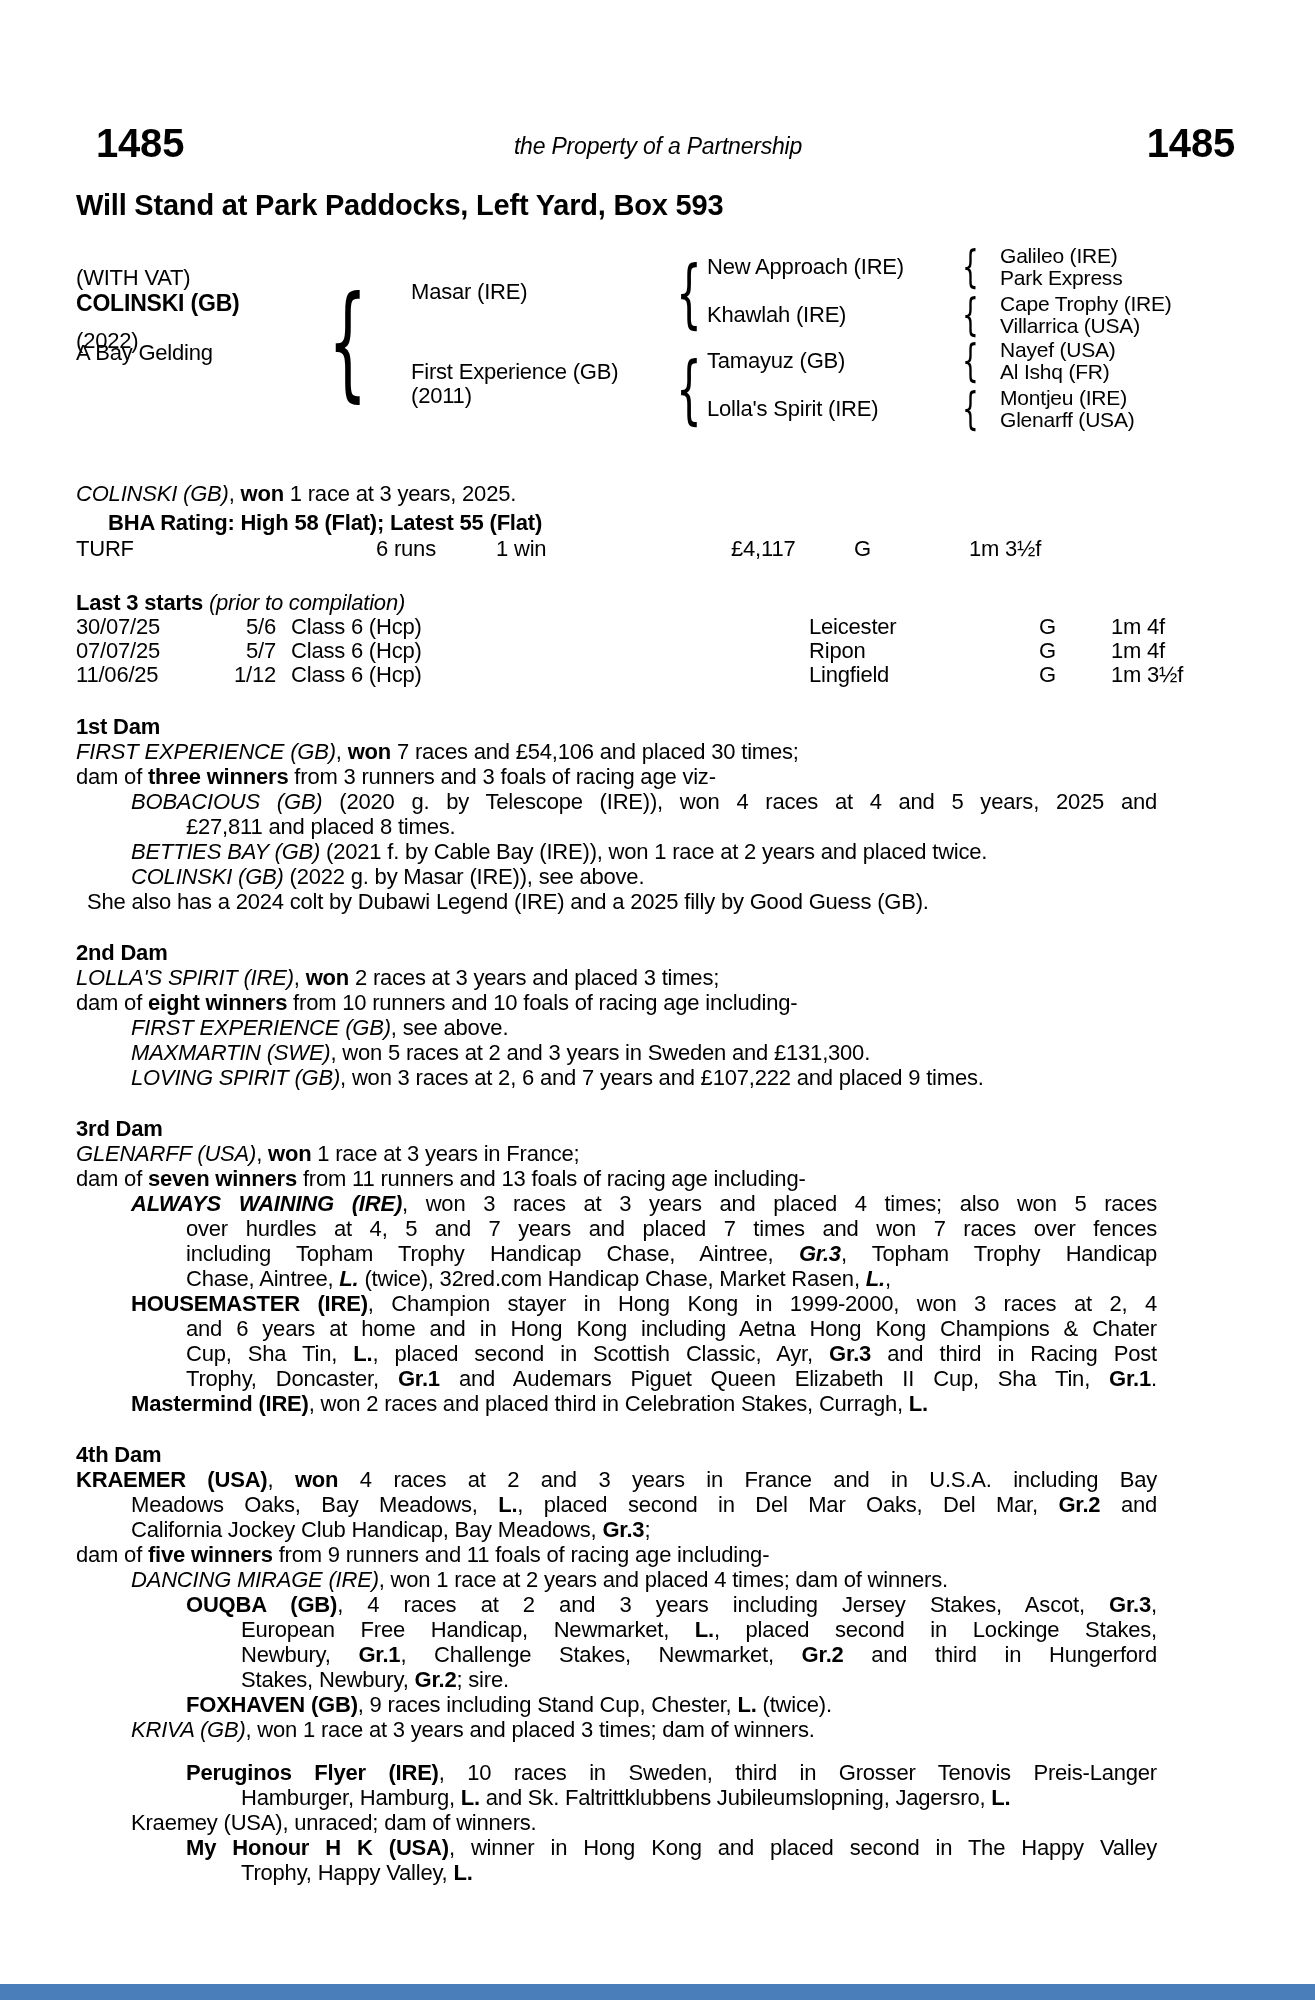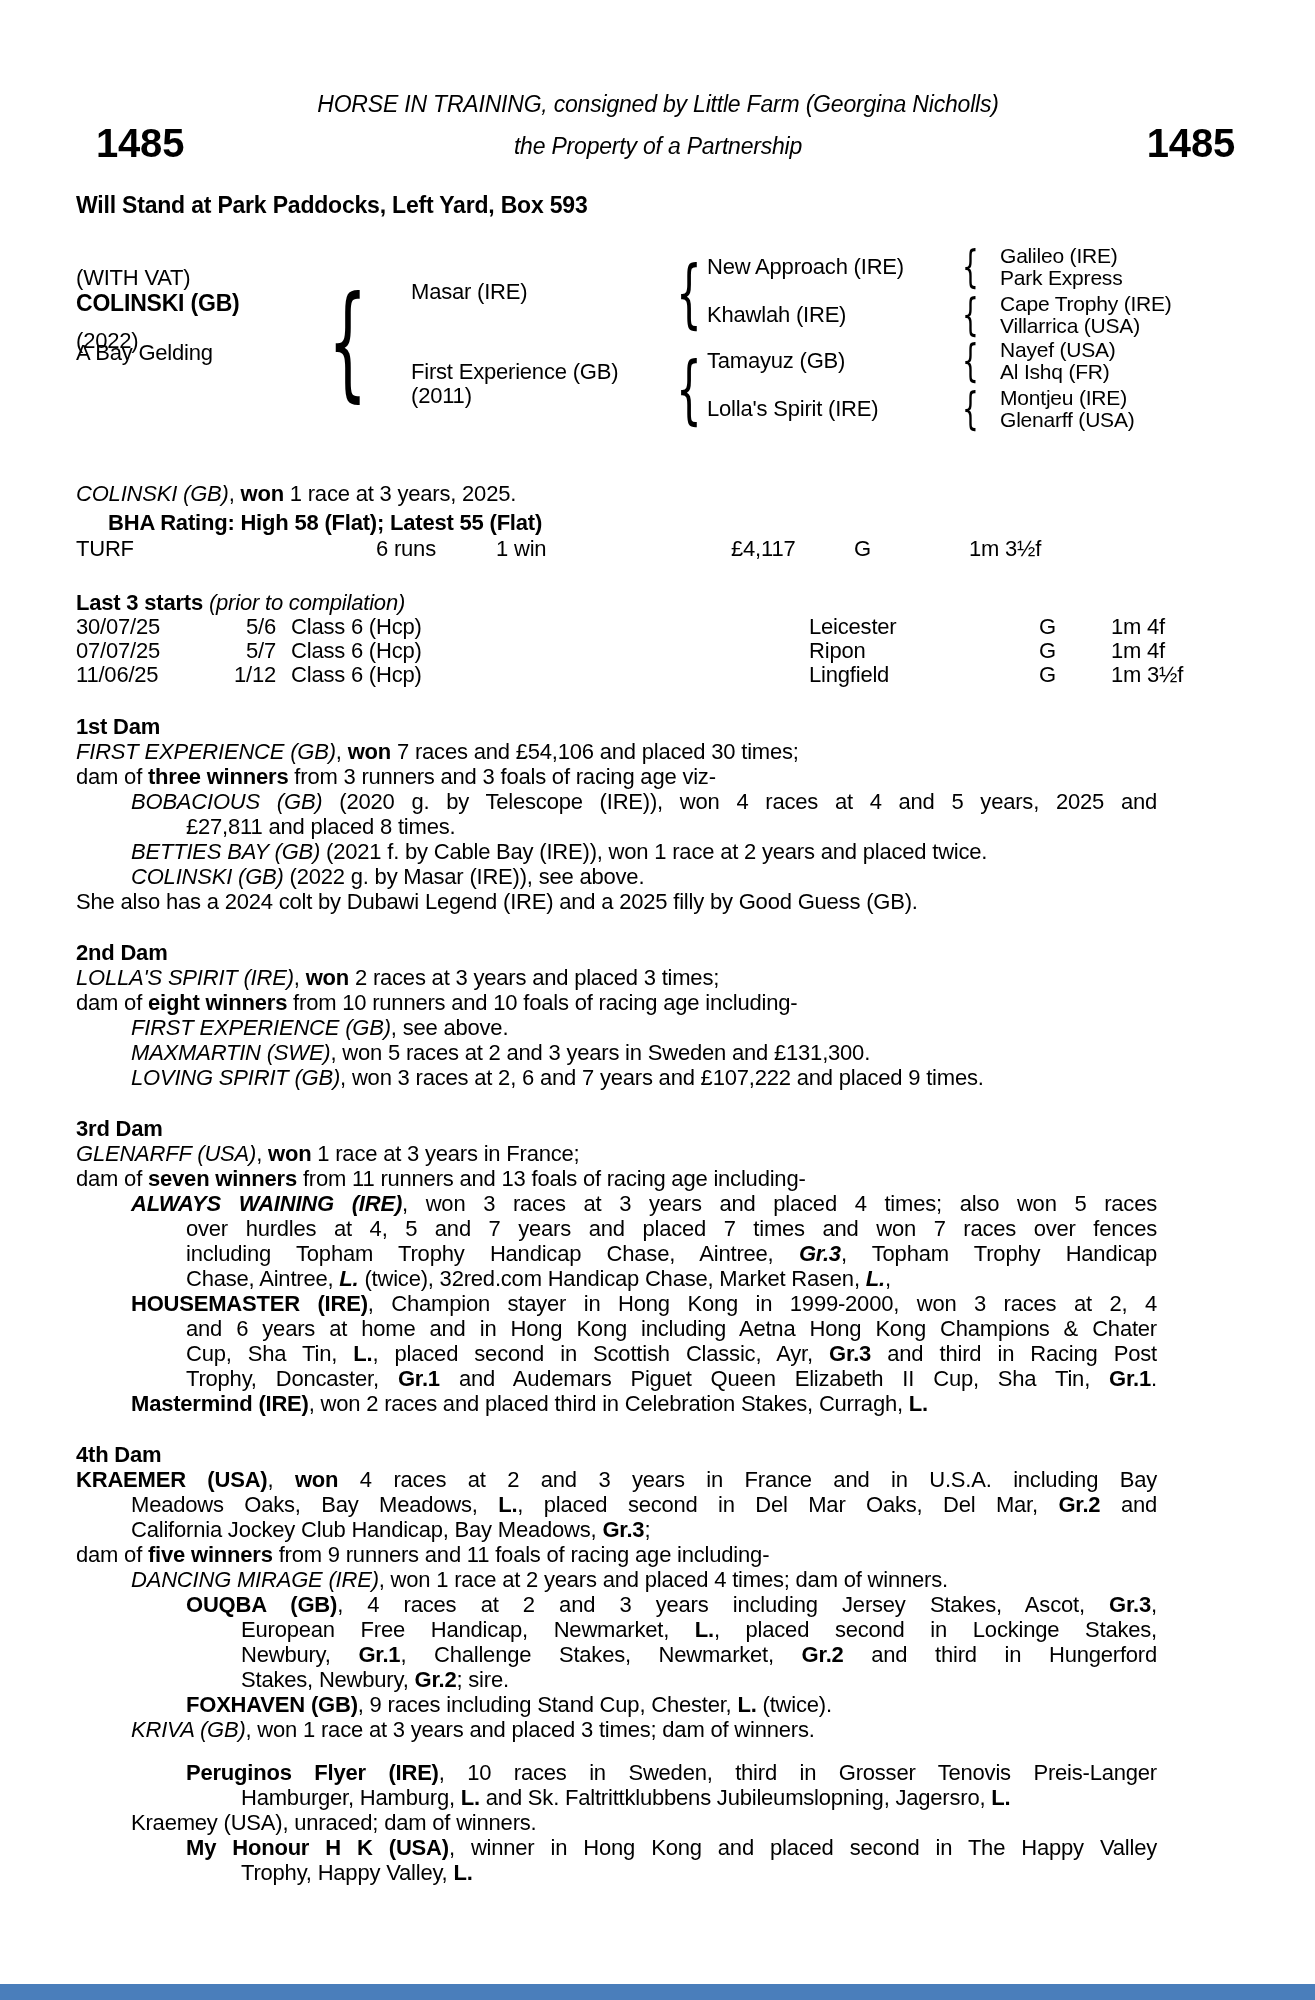--- a/index.html
+++ b/index.html
@@ -7,21 +7,21 @@
     position:relative;width:1315px;height:2000px;background:#ffffff;
     font-family:"Liberation Sans",sans-serif;color:#000;overflow:hidden;
     letter-spacing:-0.2px;
   }
   .abs{position:absolute;}
   .hdr-title{top:92px;left:76px;width:1164px;text-align:center;font-style:italic;font-size:23px;line-height:25px;}
   .lot{top:122px;font-size:40px;font-weight:bold;line-height:42px;}
   .lot-left{left:96px;}
   .lot-right{left:76px;width:1159px;text-align:right;}
   .property{top:134px;left:76px;width:1164px;text-align:center;font-style:italic;font-size:23px;line-height:25px;}
-  .stand{top:193px;left:76px;font-weight:bold;font-size:23px;line-height:25px;}
+  .stand{top:193px;left:76px;font-weight:bold;font-size:29px;line-height:25px;}
   .pedigree{top:240px;left:76px;width:1164px;height:200px;font-size:22px;}
   .ped-item{position:absolute;line-height:24px;white-space:nowrap;}
   .ped-name{font-weight:bold;font-size:23px;}
   .ped-gp{position:absolute;line-height:22px;white-space:nowrap;}
   .ped-ggp{position:absolute;line-height:22px;font-size:21px;white-space:nowrap;}
   .brace{position:absolute;font-family:"DejaVu Sans",sans-serif;font-weight:normal;transform-origin:left center;}
   .race-line{top:481px;left:76px;font-size:22px;line-height:25px;}
   .bha{top:510px;left:76px;font-weight:bold;font-size:22px;line-height:25px;margin-left:32px;}
   .turf-row{top:536px;left:76px;width:1164px;height:25px;font-size:22px;line-height:25px;}
   .turf-row span{position:absolute;white-space:nowrap;}
@@ -44,21 +44,20 @@
   .sb{font-weight:bold;}
   .si{font-style:italic;}
   .sbi{font-weight:bold;font-style:italic;}
   .footer-bar{top:1984px;left:0;width:1315px;height:16px;}
 </style>
 </head>
 <body>
 
 <div class="page">
 
-  <div class="abs hdr-title">HORSE IN TRAINING, consigned by Little Farm (Georgina Nicholls)</div>
 
   <div class="abs lot lot-left">1485</div>
   <div class="abs property">the Property of a Partnership</div>
   <div class="abs lot lot-right">1485</div>
 
   <div class="abs stand">Will Stand at Park Paddocks, Left Yard, Box 593</div>
 
   <div class="abs pedigree">
     <div class="ped-item" style="left:0;top:26px;">(WITH VAT)</div>
     <div class="ped-item ped-name" style="left:0;top:51px;">COLINSKI (GB)</div>
@@ -147,21 +146,21 @@
 
   <div class="abs dam-sections" id="dam-sections">
       <div class="dam-section">
         <div class="dam-heading">1st Dam</div>
         <div class="tline" style="margin-left: 0px;"><span class="si">FIRST EXPERIENCE (GB)</span><span>, </span><span class="sb">won</span><span> 7 races and £54,106 and placed 30 times;</span></div>
         <div class="tline" style="margin-left: 0px;"><span>dam of </span><span class="sb">three winners</span><span> from 3 runners and 3 foals of racing age viz-</span></div>
         <div class="tline just" style="margin-left: 55px;"><span class="si">BOBACIOUS (GB)</span><span> (2020 g. by Telescope (IRE)), won 4 races at 4 and 5 years, 2025 and</span></div>
         <div class="tline" style="margin-left: 110px;"><span>£27,811 and placed 8 times.</span></div>
         <div class="tline" style="margin-left: 55px;"><span class="si">BETTIES BAY (GB)</span><span> (2021 f. by Cable Bay (IRE)), won 1 race at 2 years and placed twice.</span></div>
         <div class="tline" style="margin-left: 55px;"><span class="si">COLINSKI (GB)</span><span> (2022 g. by Masar (IRE)), see above.</span></div>
-        <div class="tline" style="margin-left: 0px;"><span>She also has a 2024 colt by Dubawi Legend (IRE) and a 2025 filly by Good Guess (GB).</span></div>
+        <div class="tline" style="margin-left: 11px;"><span>She also has a 2024 colt by Dubawi Legend (IRE) and a 2025 filly by Good Guess (GB).</span></div>
       </div>
       <div class="dam-section">
         <div class="dam-heading">2nd Dam</div>
         <div class="tline" style="margin-left: 0px;"><span class="si">LOLLA'S SPIRIT (IRE)</span><span>, </span><span class="sb">won</span><span> 2 races at 3 years and placed 3 times;</span></div>
         <div class="tline" style="margin-left: 0px;"><span>dam of </span><span class="sb">eight winners</span><span> from 10 runners and 10 foals of racing age including-</span></div>
         <div class="tline" style="margin-left: 55px;"><span class="si">FIRST EXPERIENCE (GB)</span><span>, see above.</span></div>
         <div class="tline" style="margin-left: 55px;"><span class="si">MAXMARTIN (SWE)</span><span>, won 5 races at 2 and 3 years in Sweden and £131,300.</span></div>
         <div class="tline" style="margin-left: 55px;"><span class="si">LOVING SPIRIT (GB)</span><span>, won 3 races at 2, 6 and 7 years and £107,222 and placed 9 times.</span></div>
       </div>
       <div class="dam-section">

